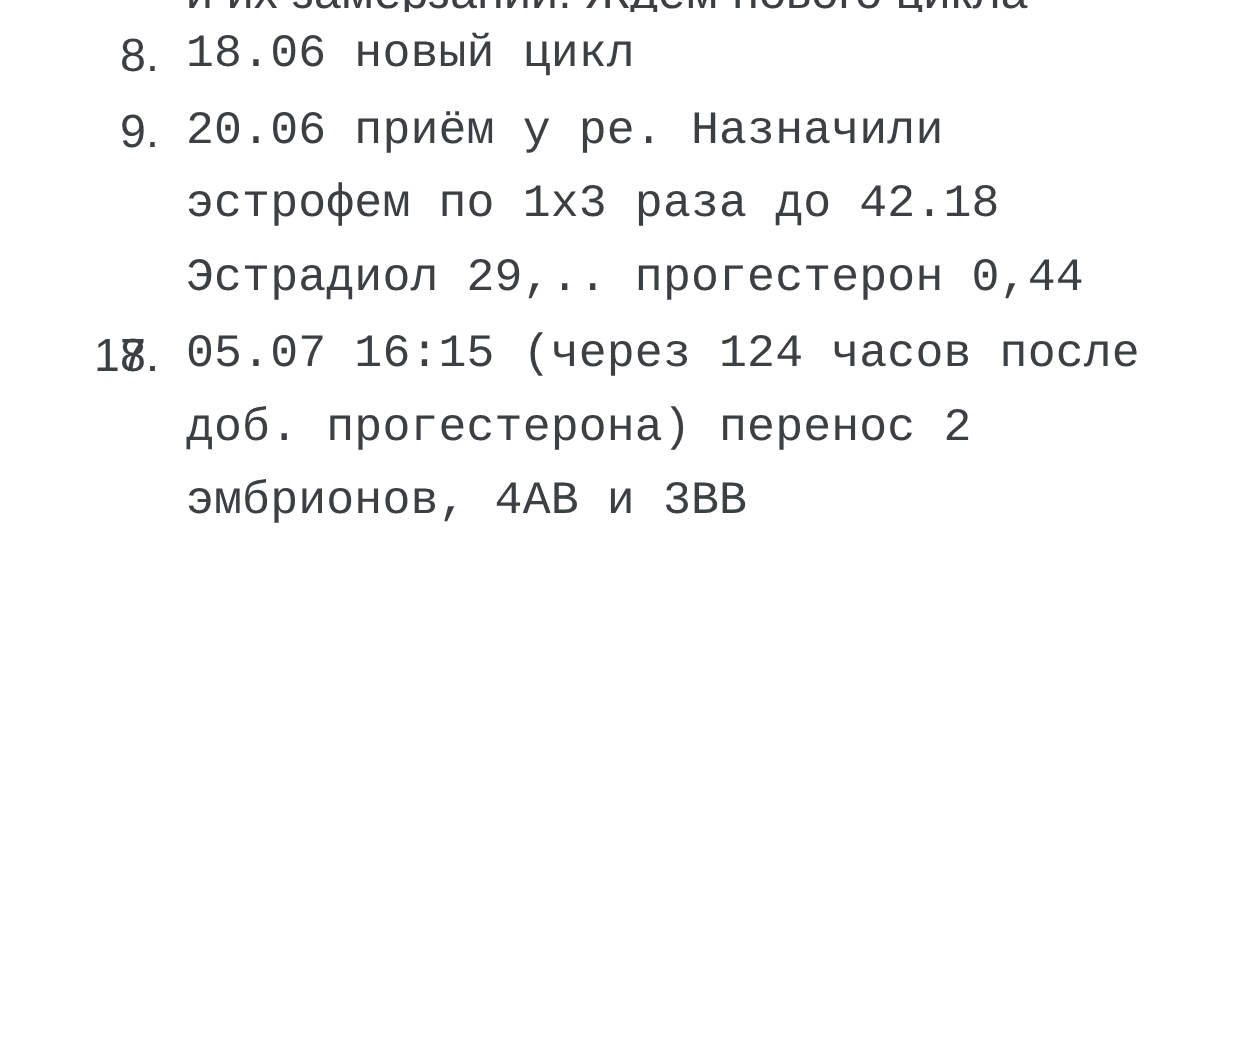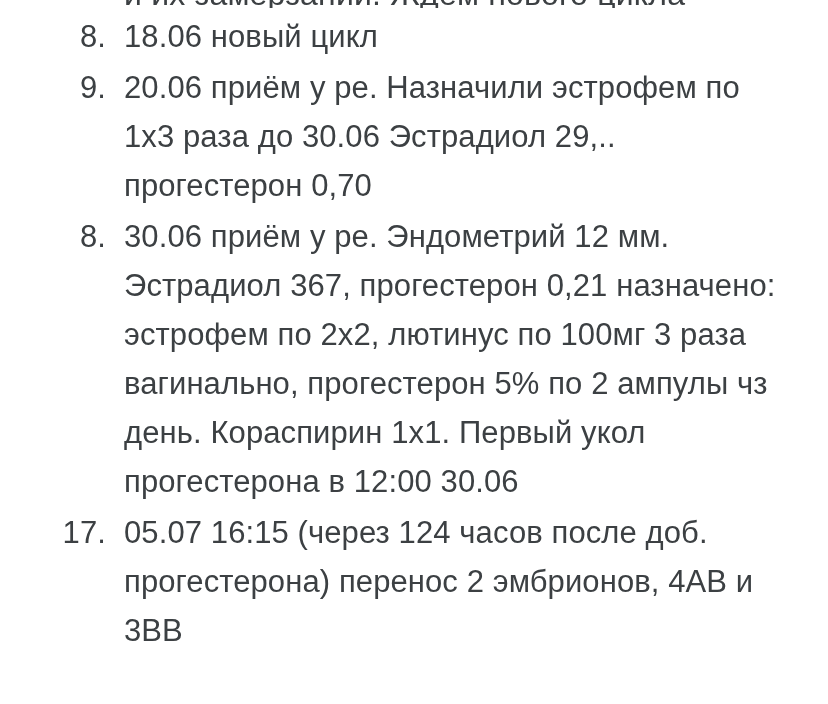--- a/index.html
+++ b/index.html
@@ -65,43 +65,43 @@
     width: 106px;
     text-align: right;
     color: #3c4043;
     font-size: 31px;
     line-height: 49px;
   }
   ol.list > li .item-text {
     display: block;
     white-space: pre-wrap;
     word-wrap: break-word;
+    font-family: Liberation Mono, monospace;
   }
 </style>
 </head>
 <body>
 
 <div class="page">
 
   <div class="clipped-top">
     <span class="ct-text">и их замерзании. Ждем нового цикла</span>
   </div>
 
   <ol class="list">
     <li>
       <span class="marker">8.</span>
       <span class="item-text">18.06 новый цикл</span>
     </li>
     <li>
       <span class="marker">9.</span>
-      <span class="item-text">20.06 приём у ре. Назначили эстрофем по 1х3 раза до 30.06 Эстрадиол 29,.. прогестерон 0,70</span>
+      <span class="item-text">20.06 приём у ре. Назначили эстрофем по 1х3 раза до 42.18 Эстрадиол 29,.. прогестерон 0,44</span>
     </li>
     <li>
       <span class="marker">8.</span>
-      <span class="item-text">30.06 приём у ре. Эндометрий 12 мм. Эстрадиол 367, прогестерон 0,21 назначено: эстрофем по 2х2, лютинус по 100мг 3 раза вагинально, прогестерон 5% по 2 ампулы чз день. Кораспирин 1х1. Первый укол прогестерона в 12:00 30.06</span>
     </li>
     <li>
       <span class="marker">17.</span>
       <span class="item-text">05.07 16:15 (через 124 часов после доб. прогестерона) перенос 2 эмбрионов, 4АВ и 3ВВ</span>
     </li>
   </ol>
 
 </div>
 
 </body></html>

